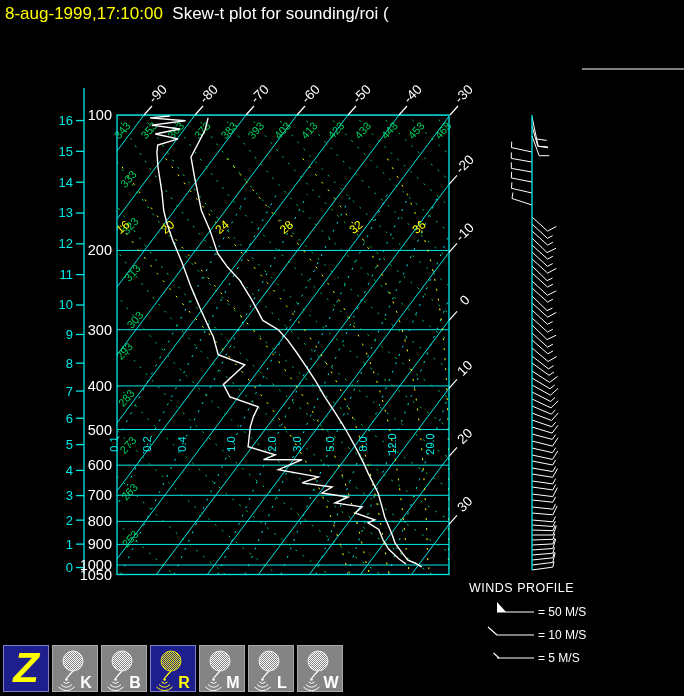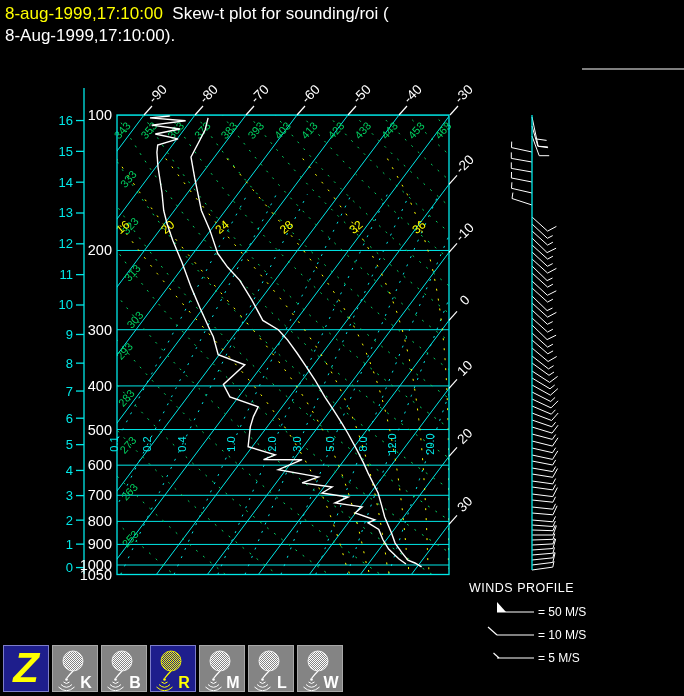--- a/index.html
+++ b/index.html
@@ -27,21 +27,21 @@
         <rect x="1" y="1" width="1" height="1" fill="#ffffff"></rect>
     </pattern>
     <pattern id="dithY" width="2" height="2" patternUnits="userSpaceOnUse">
       <rect width="1" height="1" fill="#ffff00"></rect>
         <rect x="1" y="1" width="1" height="1" fill="#ffff00"></rect>
     </pattern>
   </defs>
 </svg>
 
 <div id="stage">
-  <div id="title-block"><span class="ts">8-aug-1999,17:10:00</span><span>  Skew-t plot for sounding/roi (</span><br><span>8-Aug-1999,17:10:00).</span></div>
+  <div id="title-block"><span class="ts">8-aug-1999,17:10:00</span><span>  Skew-t plot for sounding/roi (</span><br></div>
 
   <div id="top-right-line"></div>
 
   <svg id="chart" width="684" height="696" viewBox="0 0 684 696">
       <clipPath id="pclip">
         <rect x="117" y="115" width="332" height="459.5"></rect>
       </clipPath>
       <g clip-path="url(#pclip)">
         <line x1="117" y1="115" x2="449" y2="115" stroke="#00e8e8" stroke-width="1"></line>
         <line x1="117" y1="250.46349804879156" x2="449" y2="250.46349804879156" stroke="#00e8e8" stroke-width="1"></line>

